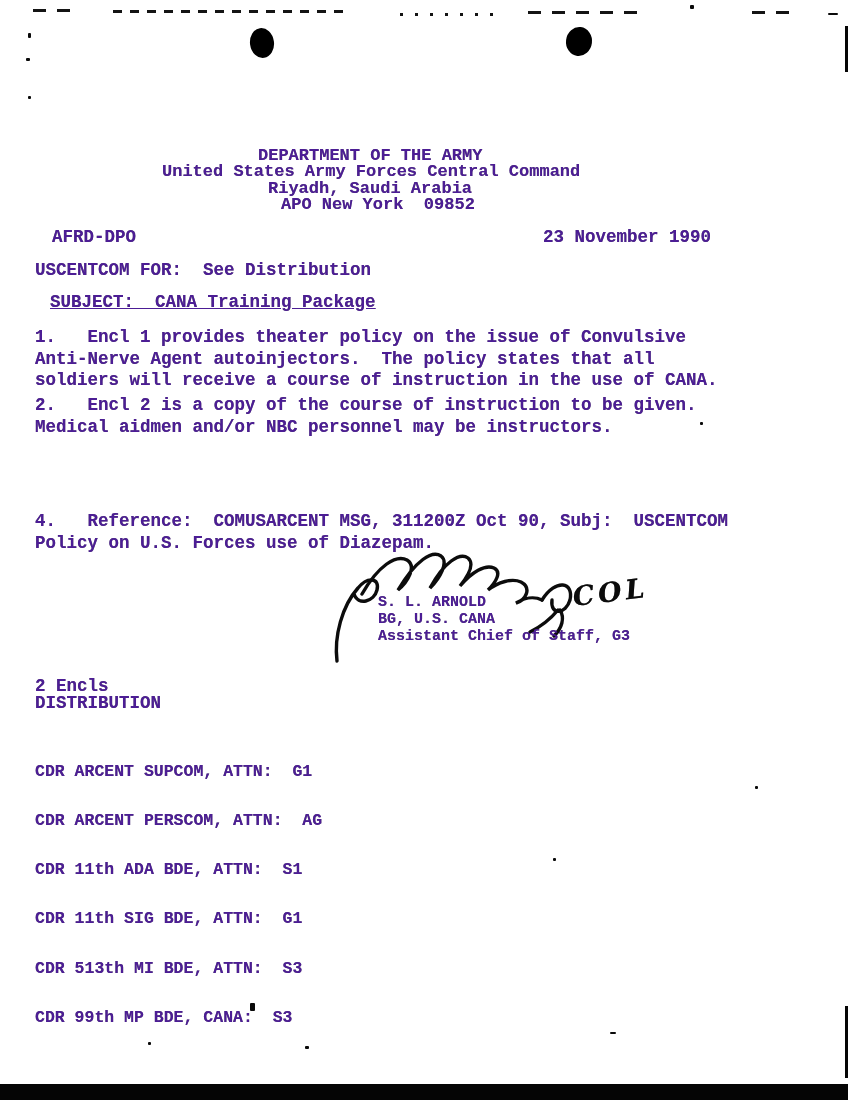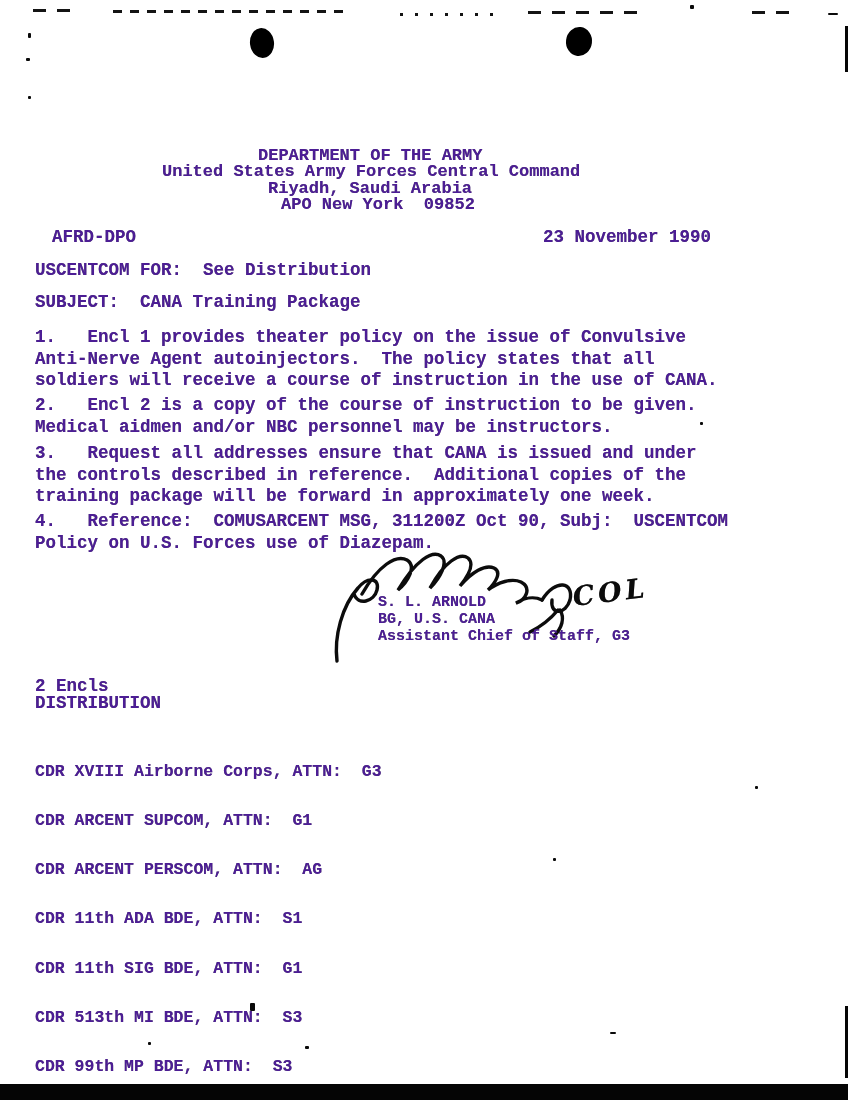--- a/index.html
+++ b/index.html
@@ -62,30 +62,27 @@
 
   <div class="abs lh" style="left:258px;top:147px;">DEPARTMENT OF THE ARMY</div>
   <div class="abs lh" style="left:162px;top:163px;">United States Army Forces Central Command</div>
   <div class="abs lh" style="left:268px;top:180px;">Riyadh, Saudi Arabia</div>
   <div class="abs lh" style="left:281px;top:196px;">APO New York  09852</div>
 
   <div class="abs body-txt" style="left:35px;top:227px;margin-left:17px;">AFRD-DPO</div>
   <div class="abs body-txt" style="left:543px;top:227px;">23 November 1990</div>
 
   <div class="abs body-txt" style="left:35px;top:260px;">USCENTCOM FOR:  See Distribution</div>
-  <div class="abs body-txt" style="left:35px;top:292px;">SUBJECT:  CANA Training Package</div>
+  <div class="abs body-txt" style="left:50px;top:292px;text-decoration:underline;">SUBJECT:  CANA Training Package</div>
 
   <div class="abs body-txt" style="left:35px;top:327px;">1.   Encl 1 provides theater policy on the issue of Convulsive
 Anti-Nerve Agent autoinjectors.  The policy states that all
 soldiers will receive a course of instruction in the use of CANA.</div>
   <div class="abs body-txt" style="left:35px;top:395px;">2.   Encl 2 is a copy of the course of instruction to be given.
 Medical aidmen and/or NBC personnel may be instructors.</div>
-  <div class="abs body-txt" style="left:35px;top:443px;">3.   Request all addresses ensure that CANA is issued and under
-the controls described in reference.  Additional copies of the
-training package will be forward in approximately one week.</div>
   <div class="abs body-txt" style="left:35px;top:511px;">4.   Reference:  COMUSARCENT MSG, 311200Z Oct 90, Subj:  USCENTCOM
 Policy on U.S. Forces use of Diazepam.</div>
 
   <svg class="sig-svg" width="325" height="118" viewBox="0 0 325 118">
     <g fill="none" stroke="#0c0c0c" stroke-width="3.4" stroke-linecap="round">
       <path d="M15,113 C12,88 20,58 36,40 C46,28 58,30 55,42 C52,54 36,58 32,46"></path>
       <path d="M40,46 C56,18 74,6 85,12 C95,18 86,34 76,42 C94,12 110,2 119,8 C127,14 118,30 108,40 C122,14 138,4 146,10 C153,16 146,28 138,38 C150,24 163,16 172,20 C180,24 174,34 166,42 C176,34 190,30 199,34 C210,40 204,52 194,55 C202,50 212,48 220,52"></path>
       <path d="M220,52 C234,30 252,34 248,52 C244,66 228,68 230,52"></path>
       <path d="M238,62 C243,70 240,80 232,88"></path>
       <path d="M236,62 C226,74 216,80 208,84"></path>
@@ -94,27 +91,26 @@
   </svg>
 
   <div class="abs sig-block" style="left:378px;top:594px;">S. L. ARNOLD</div>
   <div class="abs sig-block" style="left:378px;top:611px;">BG, U.S. CANA</div>
   <div class="abs sig-block" style="left:378px;top:628px;">Assistant Chief of Staff, G3</div>
 
   <div class="abs body-txt" style="left:35px;top:676px;">2 Encls</div>
   <div class="abs body-txt" style="left:35px;top:693px;">DISTRIBUTION</div>
 
   <div class="abs list-txt" style="left:35px;top:731px;">
-    <div>CDR XVIII Airborne Corps, ATTN:  G3</div>
     <div>CDR ARCENT SUPCOM, ATTN:  G1</div>
     <div>CDR ARCENT PERSCOM, ATTN:  AG</div>
     <div>CDR 11th ADA BDE, ATTN:  S1</div>
     <div>CDR 11th SIG BDE, ATTN:  G1</div>
     <div>CDR 513th MI BDE, ATTN:  S3</div>
-    <div>CDR 99th MP BDE, ATTN:  S3</div>
+    <div>CDR 99th MP BDE, CANA:  S3</div>
     
     
     
     
     
     
   </div>
 
 </div>
 

